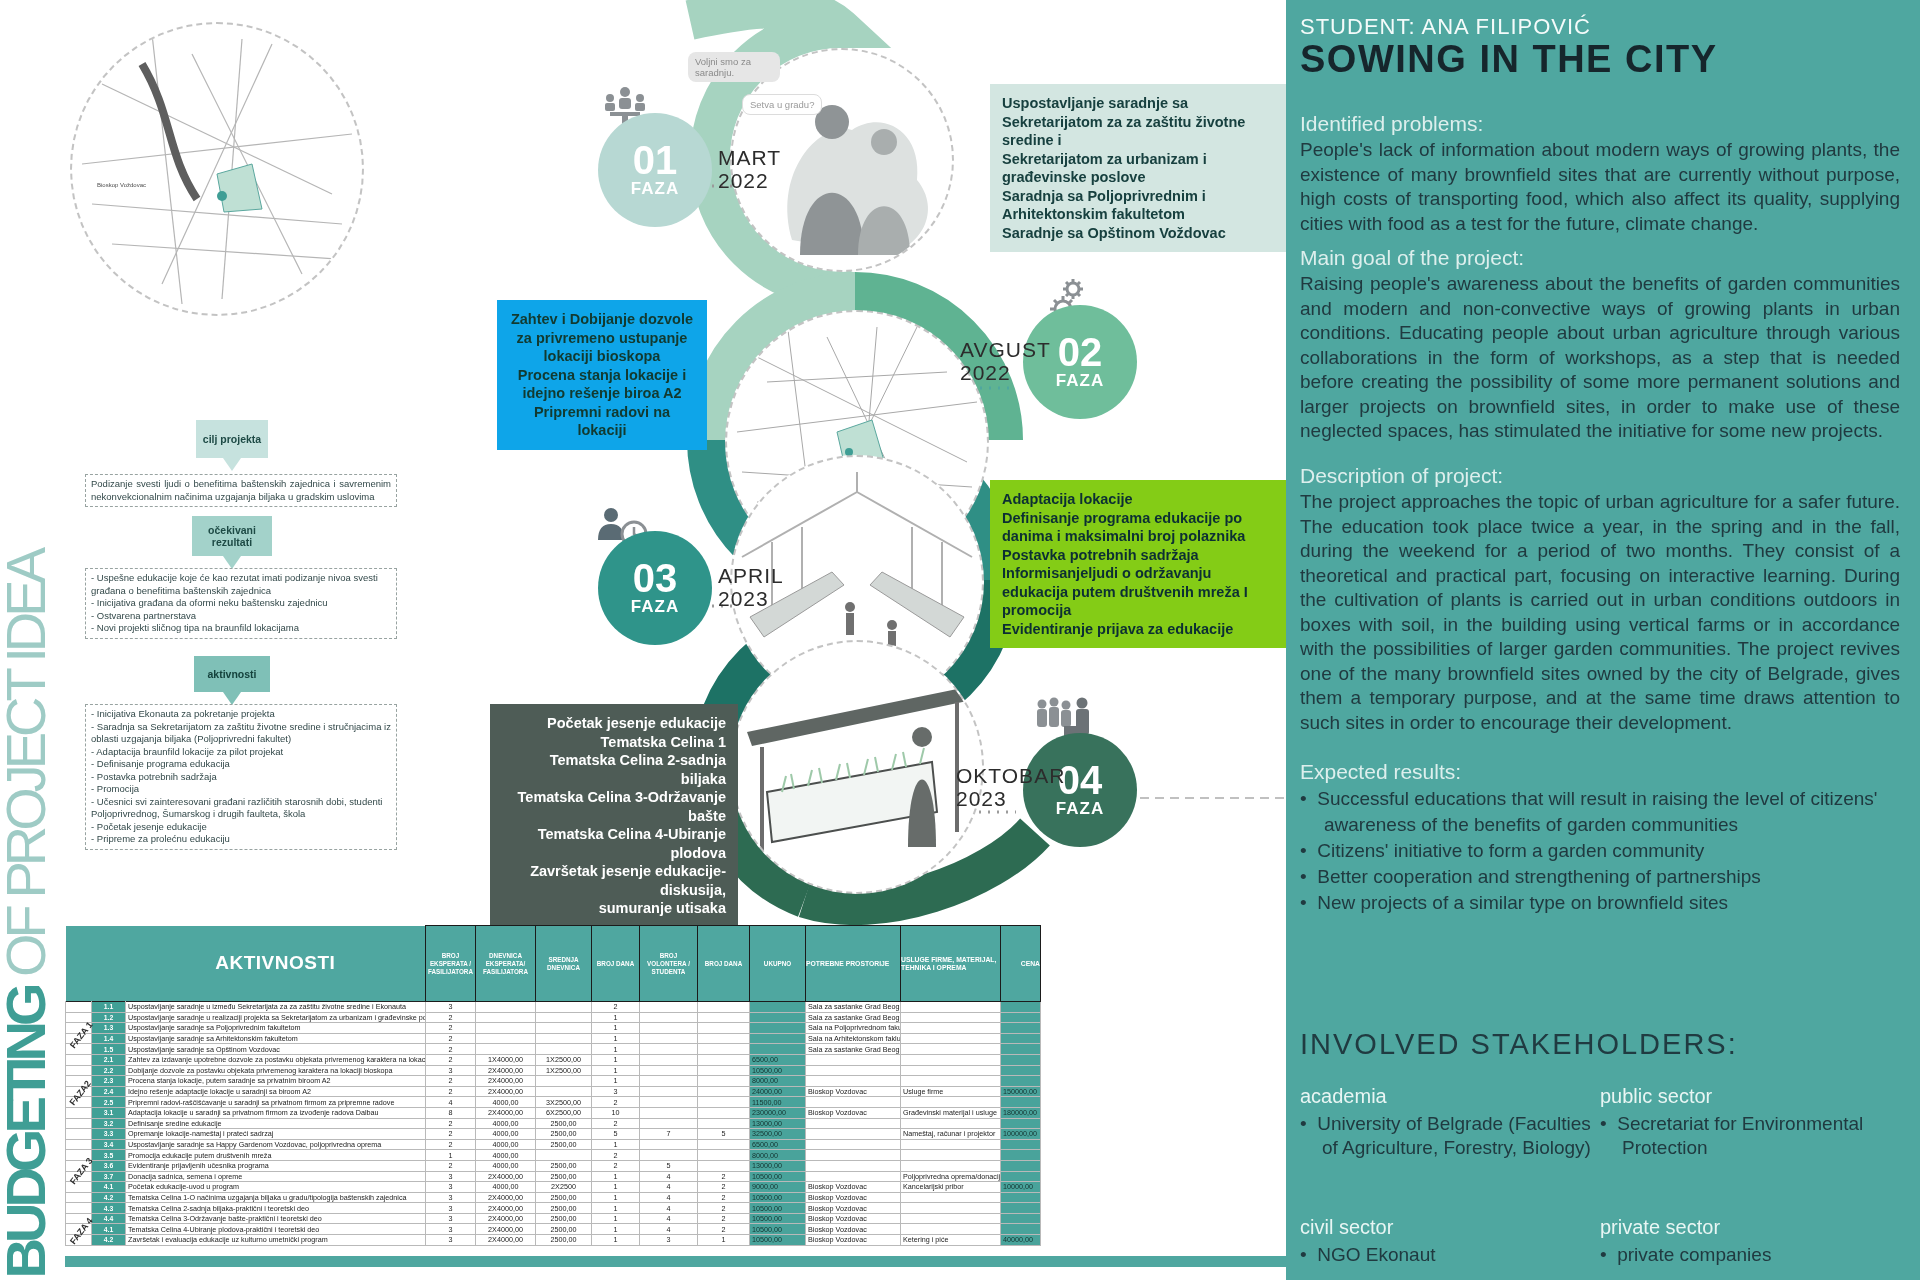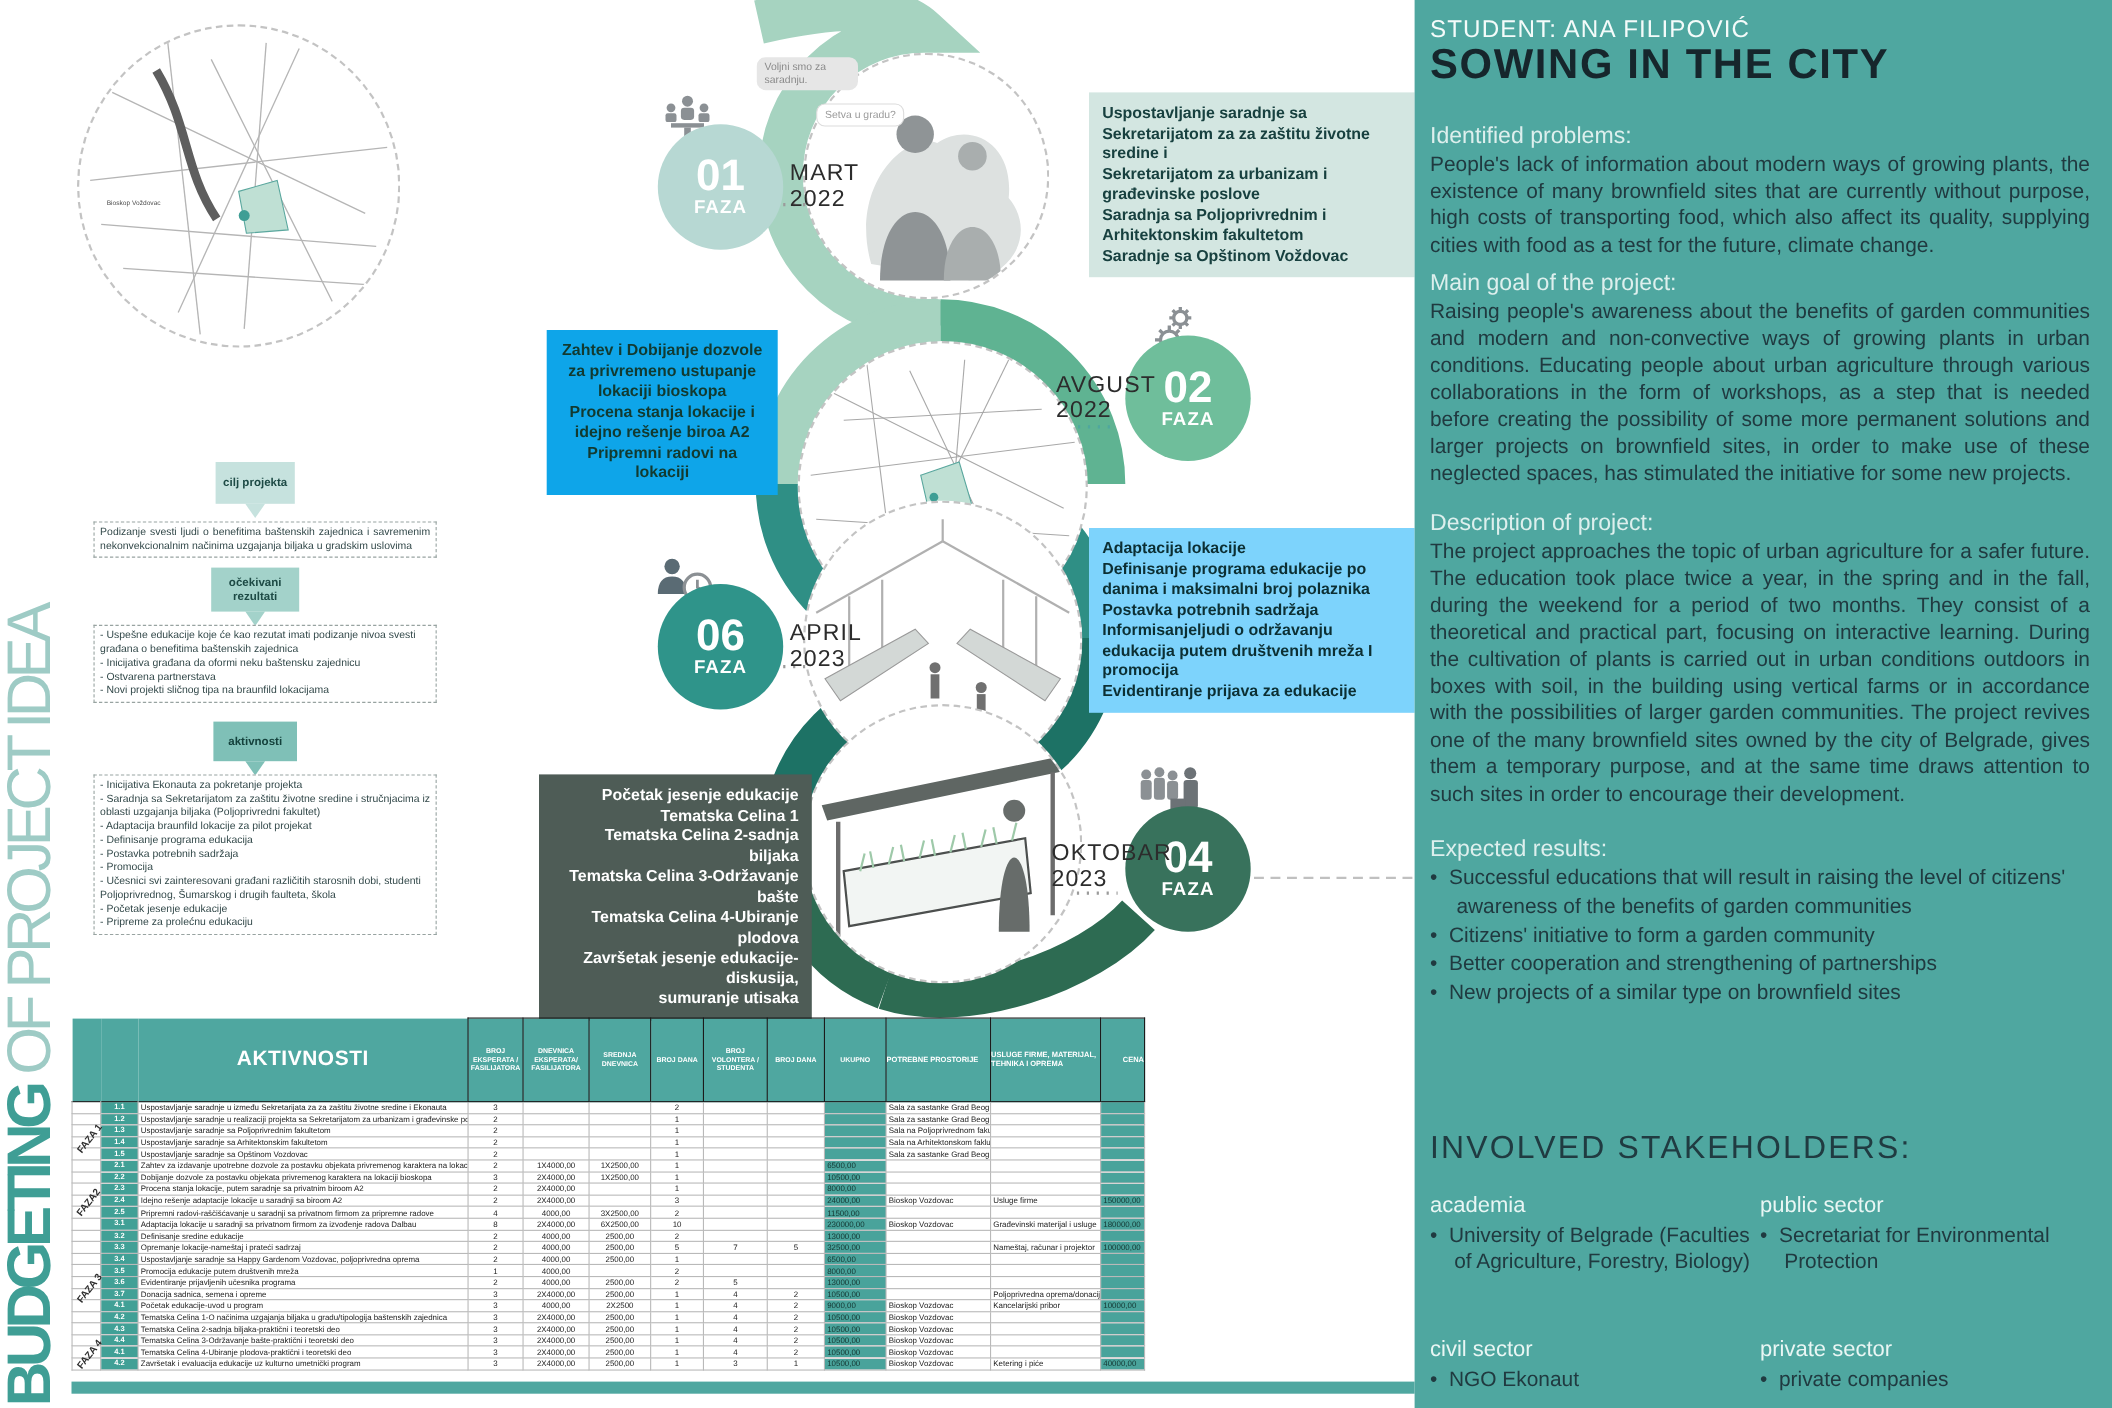--- a/index.html
+++ b/index.html
@@ -43,21 +43,21 @@
 
   
   .bubble{position:absolute;z-index:5;font-size:9.5px;color:#8a8a8a;border-radius:8px;padding:4px 7px;line-height:11px;}
   .bub1{left:688px;top:52px;background:#e6e6e6;width:78px;}
   .bub2{left:742px;top:94px;background:#fff;border:1px solid #dcdcdc;color:#9b9b9b;}
 
   
   .pbox{position:absolute;z-index:6;font-weight:bold;font-size:14.5px;line-height:18.5px;padding:10px 12px;white-space:pre-line;}
   .b1{left:990px;top:84px;width:272px;background:#d3e6e1;color:#17403f;text-align:left;}
   .b2{left:497px;top:300px;width:186px;background:#0ea5e9;color:#123a30;text-align:center;}
-  .b3{left:990px;top:480px;width:272px;background:#7dd3fc;color:#0c2f33;text-align:left;}
+  .b3{left:990px;top:480px;width:272px;background:#84cc16;color:#0c2f33;text-align:left;}
   .b4{left:490px;top:704px;width:224px;background:#4e5c56;color:#ffffff;text-align:right;}
 
   
   .flowlab{position:absolute;z-index:6;display:flex;align-items:center;justify-content:center;text-align:center;
            font-weight:bold;color:#1d4a45;font-size:10.5px;line-height:12px;}
   .flowlab::after{content:"";position:absolute;top:100%;left:50%;transform:translateX(-50%);
            border-left:9px solid transparent;border-right:9px solid transparent;border-top:13px solid;}
   .fl1{left:196px;top:420px;width:72px;height:38px;background:#c6e2de;}  .fl1::after{border-top-color:#c6e2de;}
   .fl2{left:192px;top:516px;width:80px;height:40px;background:#a3d2ca;}  .fl2::after{border-top-color:#a3d2ca;}
   .fl3{left:194px;top:656px;width:76px;height:36px;background:#7fc0b7;color:#14413c;} .fl3::after{border-top-color:#7fc0b7;}
@@ -273,21 +273,21 @@
 
   <div class="phase p1">
     <div class="pnum">01</div>
     <div class="pfaza">FAZA</div>
   </div>
   <div class="phase p2">
     <div class="pnum">02</div>
     <div class="pfaza">FAZA</div>
   </div>
   <div class="phase p3">
-    <div class="pnum">06</div>
+    <div class="pnum">03</div>
     <div class="pfaza">FAZA</div>
   </div>
   <div class="phase p4">
     <div class="pnum">04</div>
     <div class="pfaza">FAZA</div>
   </div>
 
   <div class="pdate d1" style="white-space: pre-line;">MART
 2022</div>
   <div class="pdate d2" style="white-space: pre-line;">AVGUST

